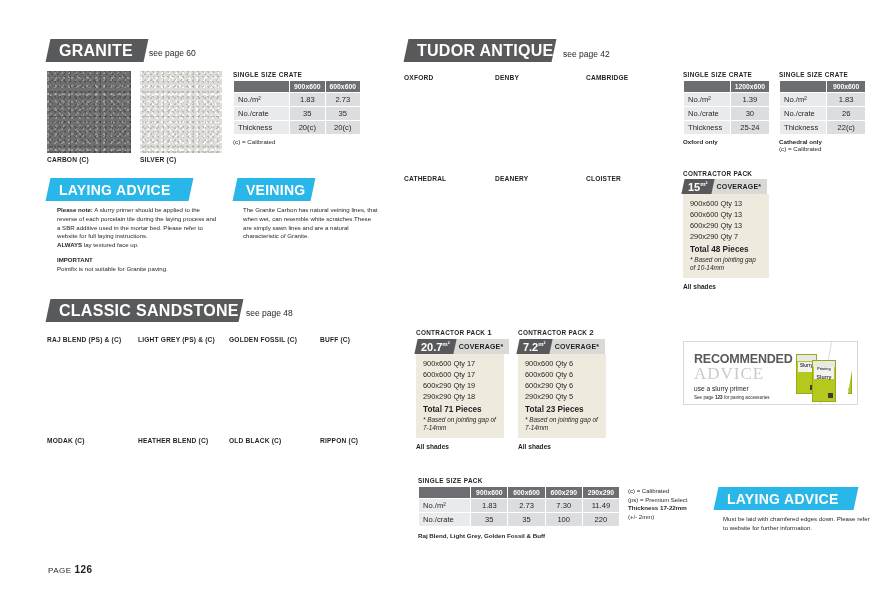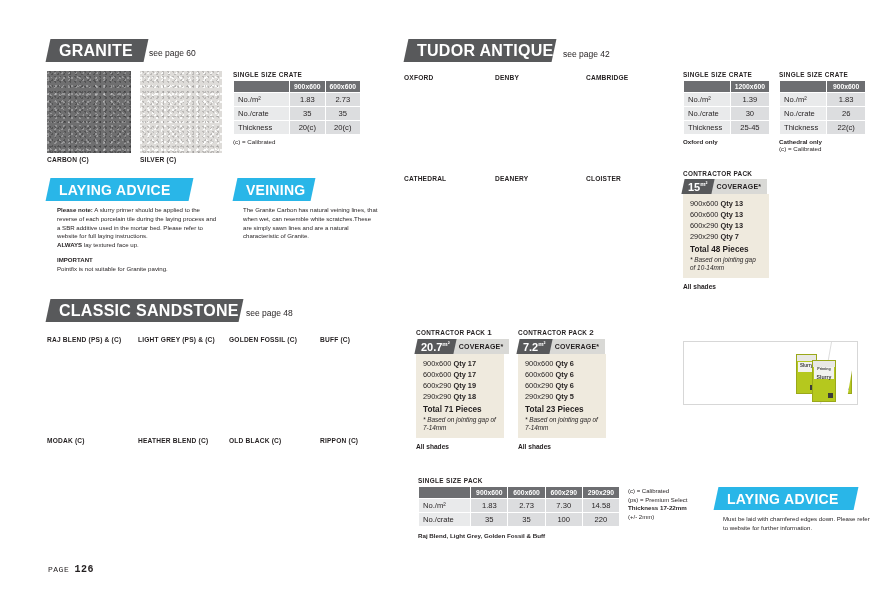--- a/index.html
+++ b/index.html
@@ -89,21 +89,21 @@
   .cp-cov-num span { transform: skewX(12deg); }
   .cp-cov-num sup { font-size: 6px; }
   .cp-cov-lbl {
     background: #d9d9d6; color: #231f20; font-weight: bold; font-size: 7px;
     display: flex; align-items: center; padding: 0 6px 0 10px;
     margin-left: -6px;
     letter-spacing: .2px;
   }
   .cp-body { background: #efeade; padding: 5px 7px 6px 7px; }
   .cp-body .ln { font-size: 7.4px; margin-bottom: 2px; white-space: nowrap; }
-  .cp-body .ln b { font-weight: bold; }
+  .cp-body .ln b { font-weight: normal; }
   .cp-body .tot { font-size: 8.2px; font-weight: bold; margin-top: 4px; }
   .cp-body .ast { font-size: 6.4px; font-style: italic; margin-top: 2px; line-height: 1.25; }
   .allshades { font-size: 6.6px; font-weight: bold; margin-top: 5px; }
 
   
   .advice-text { font-size: 6.1px; line-height: 1.45; color: #231f20; }
   .advice-text b { font-weight: bold; }
 
   
   .promo {
@@ -118,21 +118,21 @@
   .promo-see { font-size: 4.6px; color: #231f20; margin-top: 3px; }
   .promo-see b { font-weight: bold; }
   .tub {
     position: absolute; background: #b5c81e; border: 1px solid #9aa81a;
   }
   .tub .cap { position:absolute; left:0; right:0; top:0; height:16%; background:#e8e8e4; }
   .tub .lbl { position:absolute; left:6%; right:6%; top:18%; height:26%; background:#f2f2ee; }
   .tub .lbl span { display:block; text-align:center; font-size:4.5px; font-weight:bold; color:#3b3b3b; line-height:1.6; }
   .tub .badge { position:absolute; right:10%; bottom:8%; width:22%; height:12%; background:#3b3b3b; }
 
-  .pagenum { position: absolute; font-size: 8px; letter-spacing: .5px; color:#231f20;font-family:Liberation Mono, monospace; }
+  .pagenum { position: absolute; font-size: 8px; letter-spacing: .5px; color:#231f20; }
   .pagenum b { font-size: 10px; font-weight: bold; }
 </style>
 </head>
 <body>
 
 <div class="page">
 
   <div class="banner" style="left:48px; top:39px; width:98px;">
     <span>GRANITE</span>
   </div>
@@ -285,21 +285,21 @@
         <tr>
           <td class="lbl">No./m²</td>
           <td>1.39</td>
         </tr>
         <tr>
           <td class="lbl">No./crate</td>
           <td>30</td>
         </tr>
         <tr>
           <td class="lbl">Thickness</td>
-          <td>25-45</td>
+          <td>25-24</td>
         </tr>
       </tbody>
     </table>
     <div class="tbl-note"><b>Oxford only</b></div>
   </div>
 
   <div style="position:absolute; left:779px; top:71px; width:87px;">
     <div class="tbl-title">SINGLE SIZE CRATE</div>
     <table class="spec">
       <thead>
@@ -481,20 +481,26 @@
       <div class="ln"><span>600x600</span> <b>Qty 6</b></div>
       <div class="ln"><span>600x290</span> <b>Qty 6</b></div>
       <div class="ln"><span>290x290</span> <b>Qty 5</b></div>
       <div class="tot">Total 23 Pieces</div>
       <div class="ast">* Based on jointing gap of 7-14mm</div>
     </div>
     <div class="allshades">All shades</div>
   </div>
 
   <div class="promo" style="left:683px; top:341px; width:175px; height:64px;">
+    <div style="position:absolute; left:10px; top:10px; width:100px;">
+      <div class="promo-rec">RECOMMENDED</div>
+      <div class="promo-adv">ADVICE</div>
+      <div class="promo-sub">use a slurry primer</div>
+      <div class="promo-see"><span>See page </span><b>123</b><span> for paving accessories</span></div>
+    </div>
 
     <div class="tub" style="left:112px; top:12px; width:21px; height:40px;">
       <div class="cap"></div>
         <div class="lbl">
           <span>Slurry</span>
         </div>
         <div class="badge"></div>
     </div>
     <div class="tub" style="left:148px; top:14px; width:20px; height:38px;">
       <div class="cap"></div>
@@ -526,21 +532,21 @@
         <th>600x290</th>
         <th>290x290</th>
       </tr>
         </thead>
       <tbody>
         <tr>
           <td class="lbl">No./m²</td>
           <td>1.83</td>
           <td>2.73</td>
           <td>7.30</td>
-          <td>14.58</td>
+          <td>11.49</td>
         </tr>
         <tr>
           <td class="lbl">No./crate</td>
           <td>35</td>
           <td>35</td>
           <td>100</td>
           <td>220</td>
         </tr>
       </tbody>
     </table>

